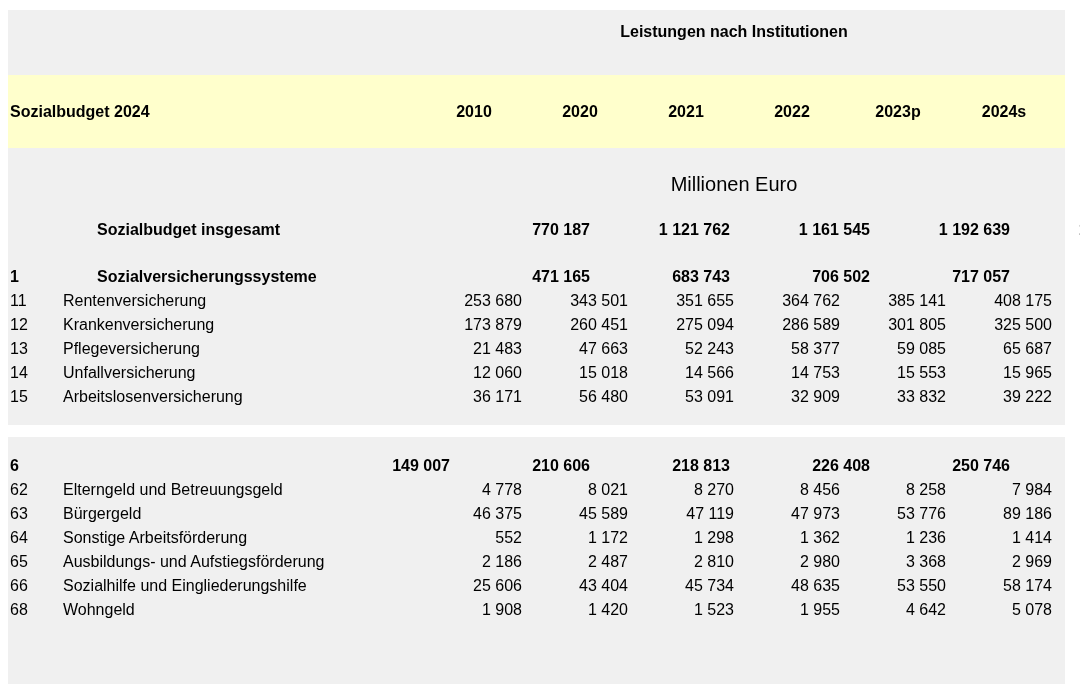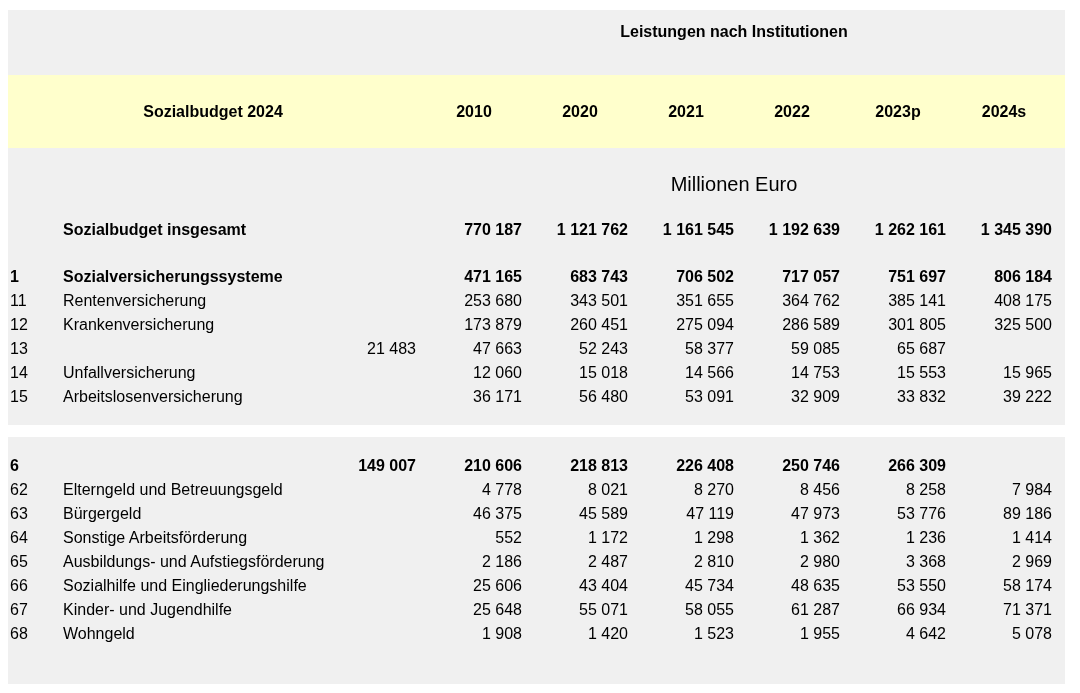--- a/index.html
+++ b/index.html
@@ -27,31 +27,31 @@
   .grid-row{
     display:grid;
     grid-template-columns:53px 353px repeat(6,106px);
     padding-left:2px;padding-right:13px;
     height:24px;line-height:24px;
     font-size:16px;
     white-space:nowrap;
   }
   .grid-row .cell{overflow:visible;}
   .grid-row .num{text-align:right;}
-  .grid-row.bold{font-weight:bold;}
+  .grid-row.bold{font-weight:bold;gap:34px;}
   .table-title{
     margin:0 0 0 408px;padding-top:13px;width:636px;height:31px;
     text-align:center;font-weight:bold;font-size:16px;line-height:18px;
   }
   .header-band{
     margin-top:34px;height:73px;background:var(--yellow);
     align-items:center;line-height:normal;font-weight:bold;
   }
   .header-band .head-label{
-    grid-column:1 / 3;text-align:center;
+    grid-column:1 / 3;text-align:left;
   }
   .header-band .year{
     text-align:center;padding-left:10px;
   }
   .unit-line{
     margin:27px 0 0 408px;width:636px;height:18px;
     text-align:center;font-size:20px;line-height:18px;
   }
   .total-slot{margin-top:25px;}
   .rows-a{margin-top:23px;}
@@ -117,20 +117,21 @@
             <div class="cell label">Krankenversicherung</div>
             <div class="cell num">173 879</div>
             <div class="cell num">260 451</div>
             <div class="cell num">275 094</div>
             <div class="cell num">286 589</div>
             <div class="cell num">301 805</div>
             <div class="cell num">325 500</div>
           </div>
           <div class="grid-row">
             <div class="cell code">13</div>
+            <div class="cell label">Pflegeversicherung</div>
             <div class="cell num">21 483</div>
             <div class="cell num">47 663</div>
             <div class="cell num">52 243</div>
             <div class="cell num">58 377</div>
             <div class="cell num">59 085</div>
             <div class="cell num">65 687</div>
           </div>
           <div class="grid-row">
             <div class="cell code">14</div>
             <div class="cell label">Unfallversicherung</div>
@@ -209,30 +210,20 @@
             <div class="cell code">66</div>
             <div class="cell label">Sozialhilfe und Eingliederungshilfe</div>
             <div class="cell num">25 606</div>
             <div class="cell num">43 404</div>
             <div class="cell num">45 734</div>
             <div class="cell num">48 635</div>
             <div class="cell num">53 550</div>
             <div class="cell num">58 174</div>
           </div>
           <div class="grid-row">
-            <div class="cell code">67</div>
-            <div class="cell label">Kinder- und Jugendhilfe</div>
-            <div class="cell num">25 648</div>
-            <div class="cell num">55 071</div>
-            <div class="cell num">58 055</div>
-            <div class="cell num">61 287</div>
-            <div class="cell num">66 934</div>
-            <div class="cell num">71 371</div>
-          </div>
-          <div class="grid-row">
             <div class="cell code">68</div>
             <div class="cell label">Wohngeld</div>
             <div class="cell num">1 908</div>
             <div class="cell num">1 420</div>
             <div class="cell num">1 523</div>
             <div class="cell num">1 955</div>
             <div class="cell num">4 642</div>
             <div class="cell num">5 078</div>
           </div>
         </div>

